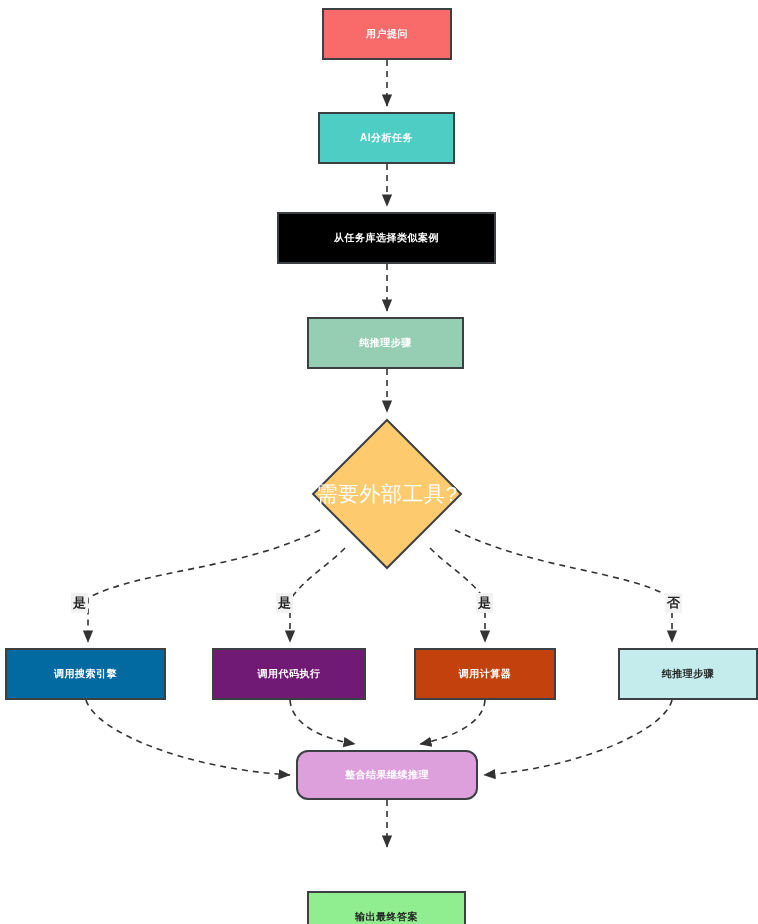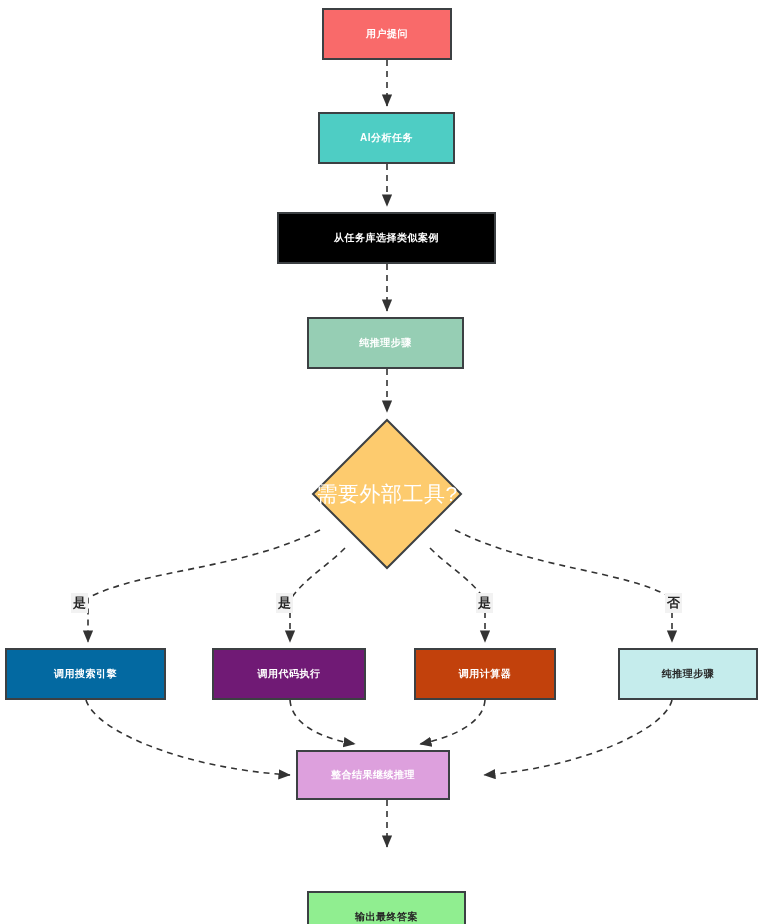--- a/index.html
+++ b/index.html
@@ -131,21 +131,21 @@
       </div>
       <div class="node" style="left: 212px; top: 648px; width: 154px; height: 52px; background: #701a75; color: rgb(255, 255, 255); border-color: rgb(60, 64, 67);">
         <span class="node-label">调用代码执行</span>
       </div>
       <div class="node" style="left: 414px; top: 648px; width: 142px; height: 52px; background: #c2410c; color: rgb(255, 255, 255); border-color: rgb(60, 64, 67); text-align: right;">
         <span class="node-label">调用计算器</span>
       </div>
       <div class="node" style="left: 618px; top: 648px; width: 140px; height: 52px; background: rgb(197, 236, 236); color: rgb(38, 38, 38); border-color: rgb(60, 64, 67);">
         <span class="node-label">纯推理步骤</span>
       </div>
-      <div class="node" style="left: 296px; top: 750px; width: 154px; height: 50px; background: rgb(221, 160, 221); color: rgb(255, 255, 255); border-color: rgb(60, 64, 67);">
+      <div class="node" style="left: 296px; top: 750px; width: 182px; height: 50px; background: rgb(221, 160, 221); color: rgb(255, 255, 255); border-color: rgb(60, 64, 67); border-radius: 12px;">
         <span class="node-label">整合结果继续推理</span>
       </div>
       <div class="node" style="left: 307px; top: 853px; width: 159px; height: 52px; background: rgb(144, 238, 144); color: rgb(38, 38, 38); border-color: rgb(60, 64, 67); margin-top: 38px;">
         <span class="node-label">输出最终答案</span>
       </div>
     </div>
   <div id="edge-labels-group">
       <div class="edge-label" style="left: 71px; top: 593px;">是</div>
       <div class="edge-label" style="left: 276px; top: 593px;">是</div>
       <div class="edge-label" style="left: 476px; top: 593px;">是</div>

